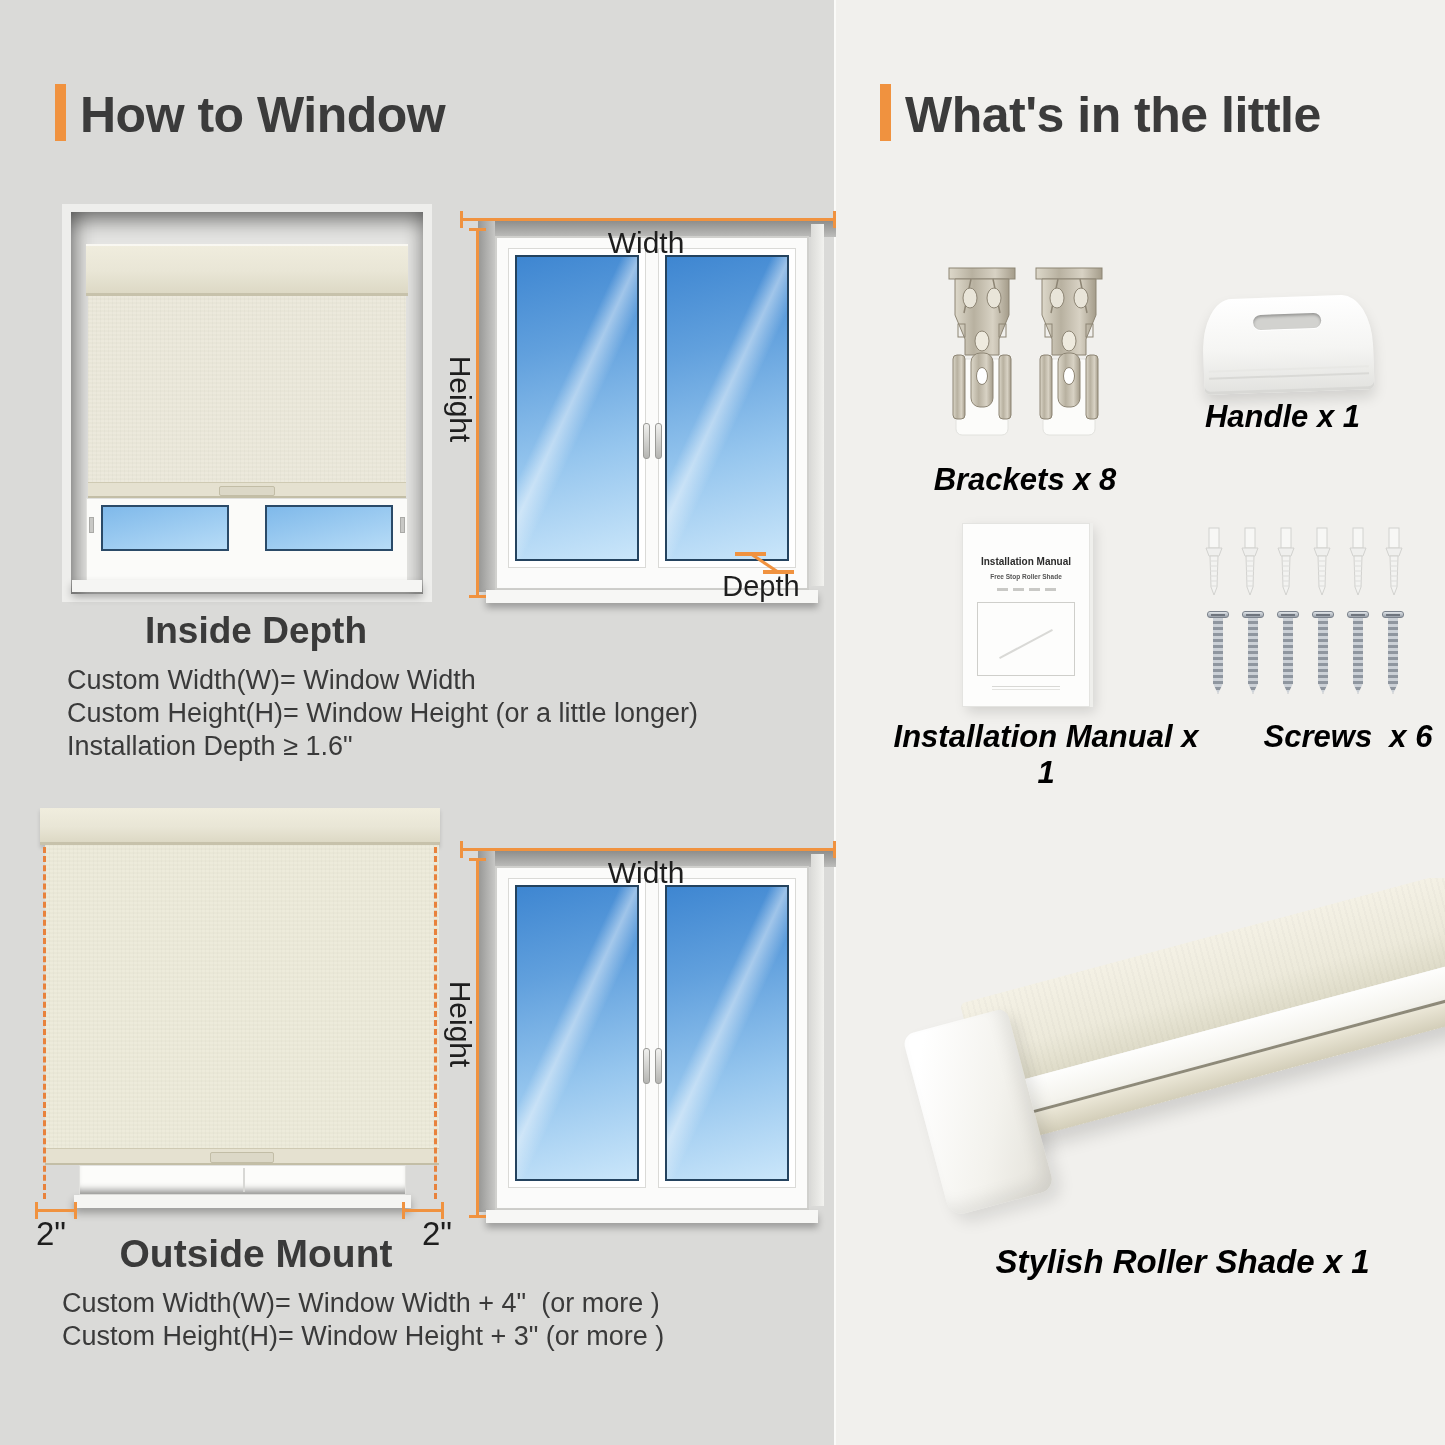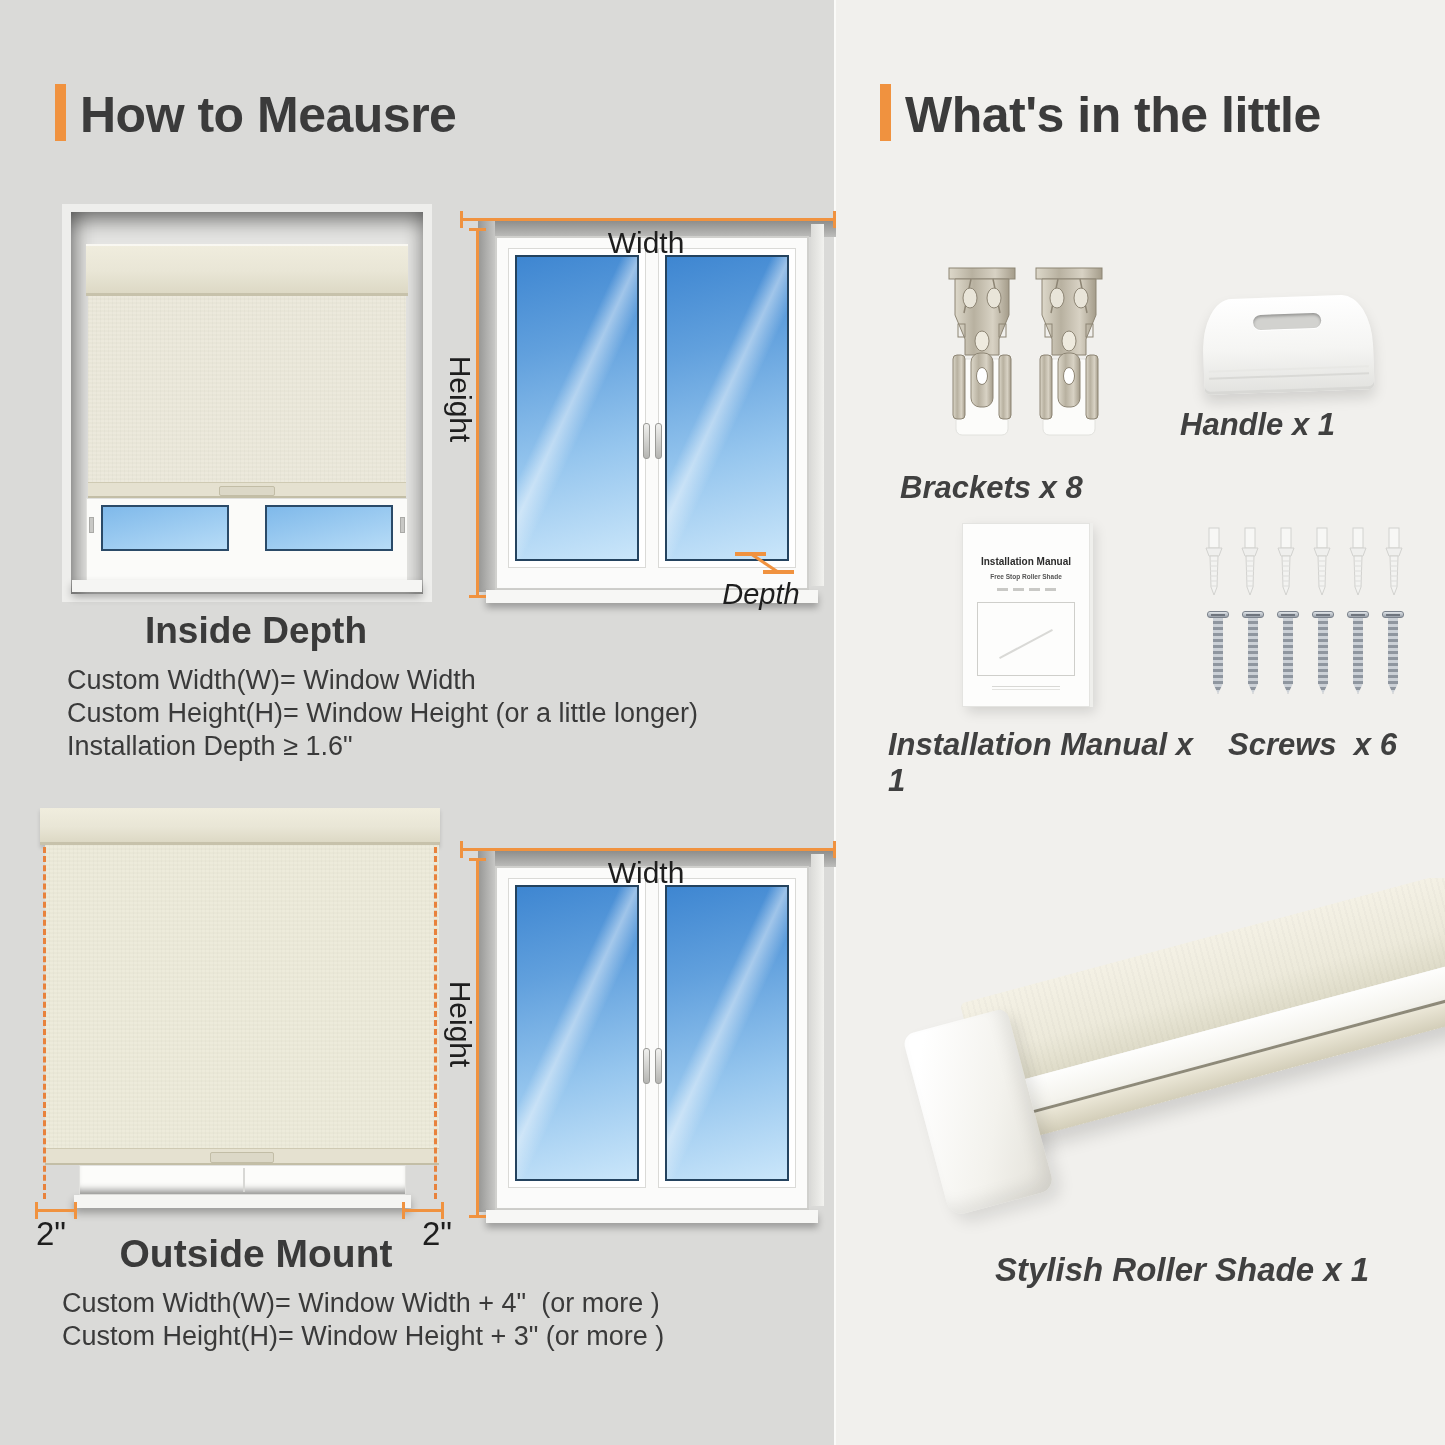--- a/index.html
+++ b/index.html
@@ -91,22 +91,22 @@
   }
   .mini-glass {
     position:absolute; top:6px; height:46px; border:2px solid #2a4a68;
     background:linear-gradient(165deg,#7fb9ea,#b7dcf7);
   }
   .hinge { position:absolute; width:5px; height:16px; background:#c8c8c5; border:1px solid #aaaaa7; }
   .sill-strip { background:#f5f5f3; box-shadow:0 5px 8px rgba(0,0,0,0.30); }
 
   
   .item-label {
-    font-size:31px; font-weight:bold; font-style:italic; color:#404040;
-    white-space:pre-wrap;margin-top:8px;
+    font-size:31px; font-weight:bold; font-style:italic; color:#000000;
+    text-align:center; white-space:pre-wrap;
   }
 
   
   .screw { width:22px; height:86px; }
   .screw .head {
     position:absolute; left:0; top:0; width:22px; height:7px;
     background:linear-gradient(#e2e6ea,#99a0a9); border:1px solid #7b828c; border-radius:3px;
   }
   .screw .head::after {
     content:""; position:absolute; left:3px; right:3px; top:2px; height:2px; background:#6f757e;
@@ -179,21 +179,21 @@
   .section-heading { font-weight:bold; color:#3a3a3a; text-align:center; }
 </style>
 </head>
 <body>
 
 <div class="abs panel-left"></div>
 <div class="abs panel-right"></div>
 <div class="abs panel-divider"></div>
 
 <div class="abs accent-bar" style="left:55px; top:84px;"></div>
-<div class="abs page-title" style="left:80px; top:86px;">How to Meausre</div>
+<div class="abs page-title" style="left:80px; top:86px;">How to Window</div>
 
 <div class="abs" style="left:62px; top:204px; width:370px; height:398px;">
   <div class="abs p1-outer" style="inset:0;"></div>
   <div class="abs p1-recess" style="left:9px; top:8px; right:9px; bottom:8px;"></div>
   <div class="abs" style="left:24px; top:40px; right:24px; bottom:18px;">
     <div class="abs cassette-bar" style="left:0; right:0; top:0; height:52px;"></div>
     <div class="abs fabric-tex" style="left:2px; right:2px; top:52px; height:186px;"></div>
     <div class="abs bottom-bar" style="left:2px; right:2px; top:238px; height:16px;">
       <i class="bottom-tab"></i>
     </div>
@@ -224,21 +224,21 @@
   <div class="abs wd-sill" style="left:36px; top:390px; width:332px; height:13px;"></div>
   <div class="abs m-line-h" style="left:10px; top:18px; width:376px;"></div>
   <div class="abs diag-label" style="left:0; right:0; top:26px;">Width</div>
   <div class="abs m-line-v" style="left:26px; top:28px; height:370px;"></div>
   <div class="abs diag-label vlabel" style="left:-45px; top:182px; width:110px;">Height</div>
   <svg class="abs" style="left:283px; top:352px;" width="64" height="30" viewBox="0 0 64 30">
     <rect x="2" y="0" width="31" height="4" fill="#f0923f"></rect>
     <rect x="30" y="18" width="31" height="4" fill="#f0923f"></rect>
     <line x1="18" y1="2" x2="45" y2="20" stroke="#f0923f" stroke-width="3"></line>
   </svg>
-  <div class="abs diag-label" style="left:246px; top:378px; width:130px; font-size:29px;font-style:italic;">Depth</div>
+  <div class="abs diag-label" style="left:246px; top:370px; width:130px; font-size:29px;">Depth</div>
 </div>
 
 <div class="abs section-heading" style="left:60px; top:610px; width:392px; font-size:37px;">Inside Depth</div>
 <div class="abs body-text" style="left:67px; top:665px;">Custom Width(W)= Window Width</div>
 <div class="abs body-text" style="left:67px; top:698px;">Custom Height(H)= Window Height (or a little longer)</div>
 <div class="abs body-text" style="left:67px; top:731px;">Installation Depth ≥ 1.6"</div>
 
 <div class="abs" style="left:30px; top:795px; width:420px; height:460px;">
   <div class="abs cassette-bar" style="left:10px; top:13px; width:400px; height:37px; box-shadow:0 3px 4px rgba(0,0,0,0.15);"></div>
   <div class="abs fabric-tex" style="left:15px; top:50px; width:394px; height:303px; background-color:#ecead9;"></div>

